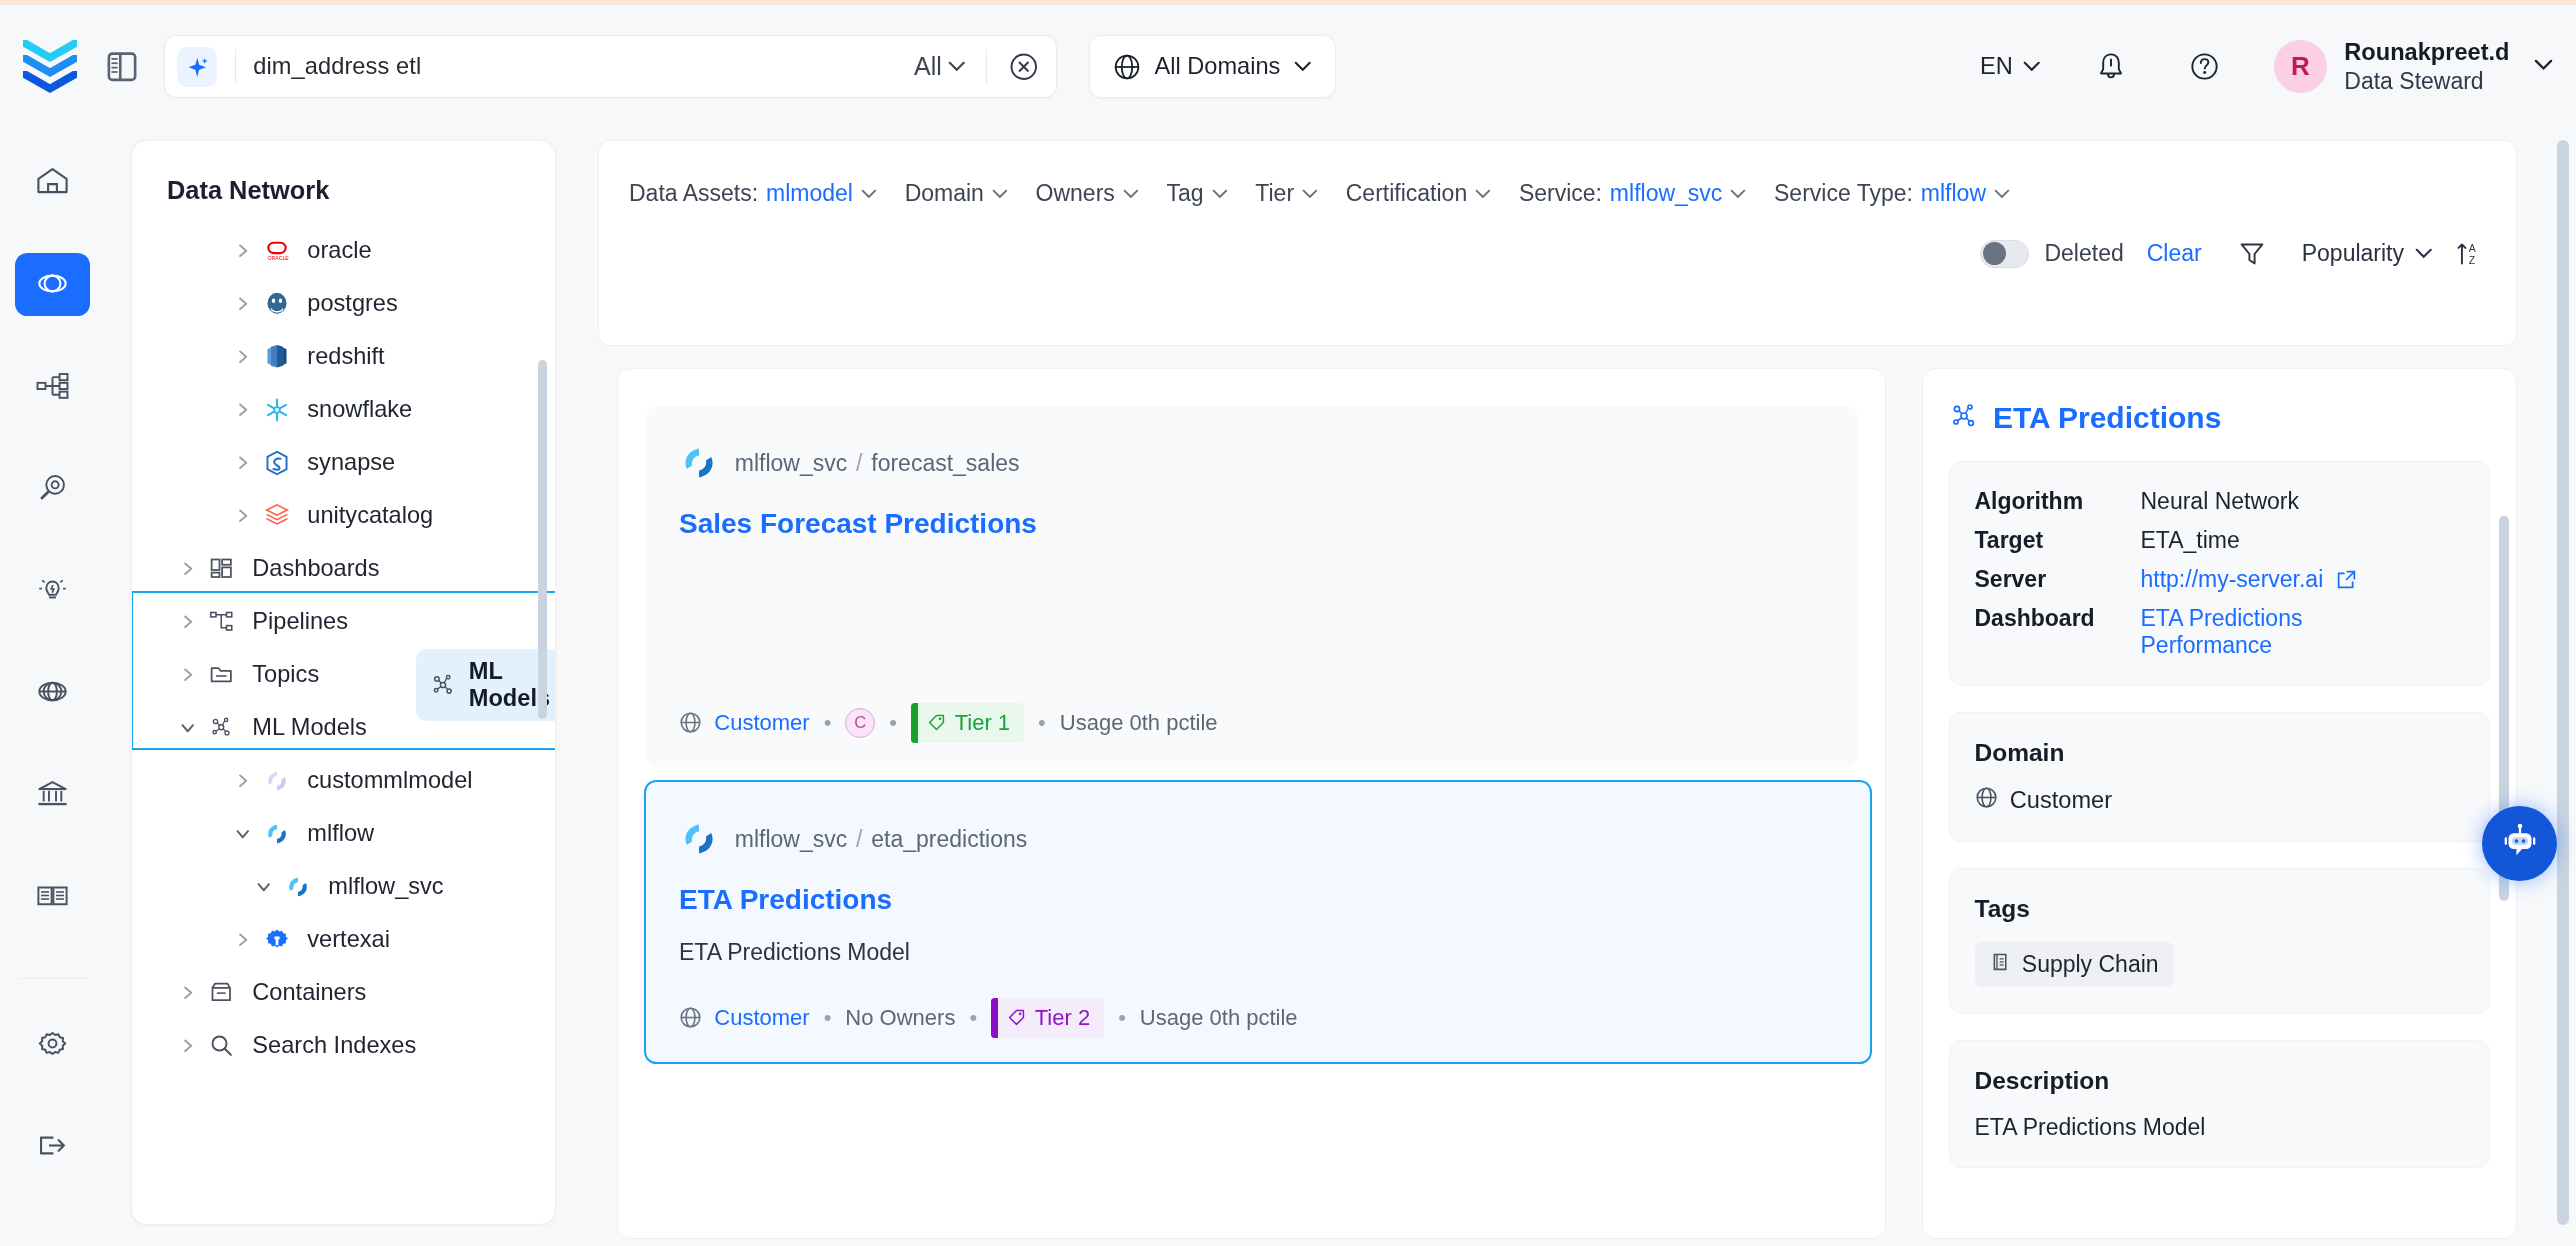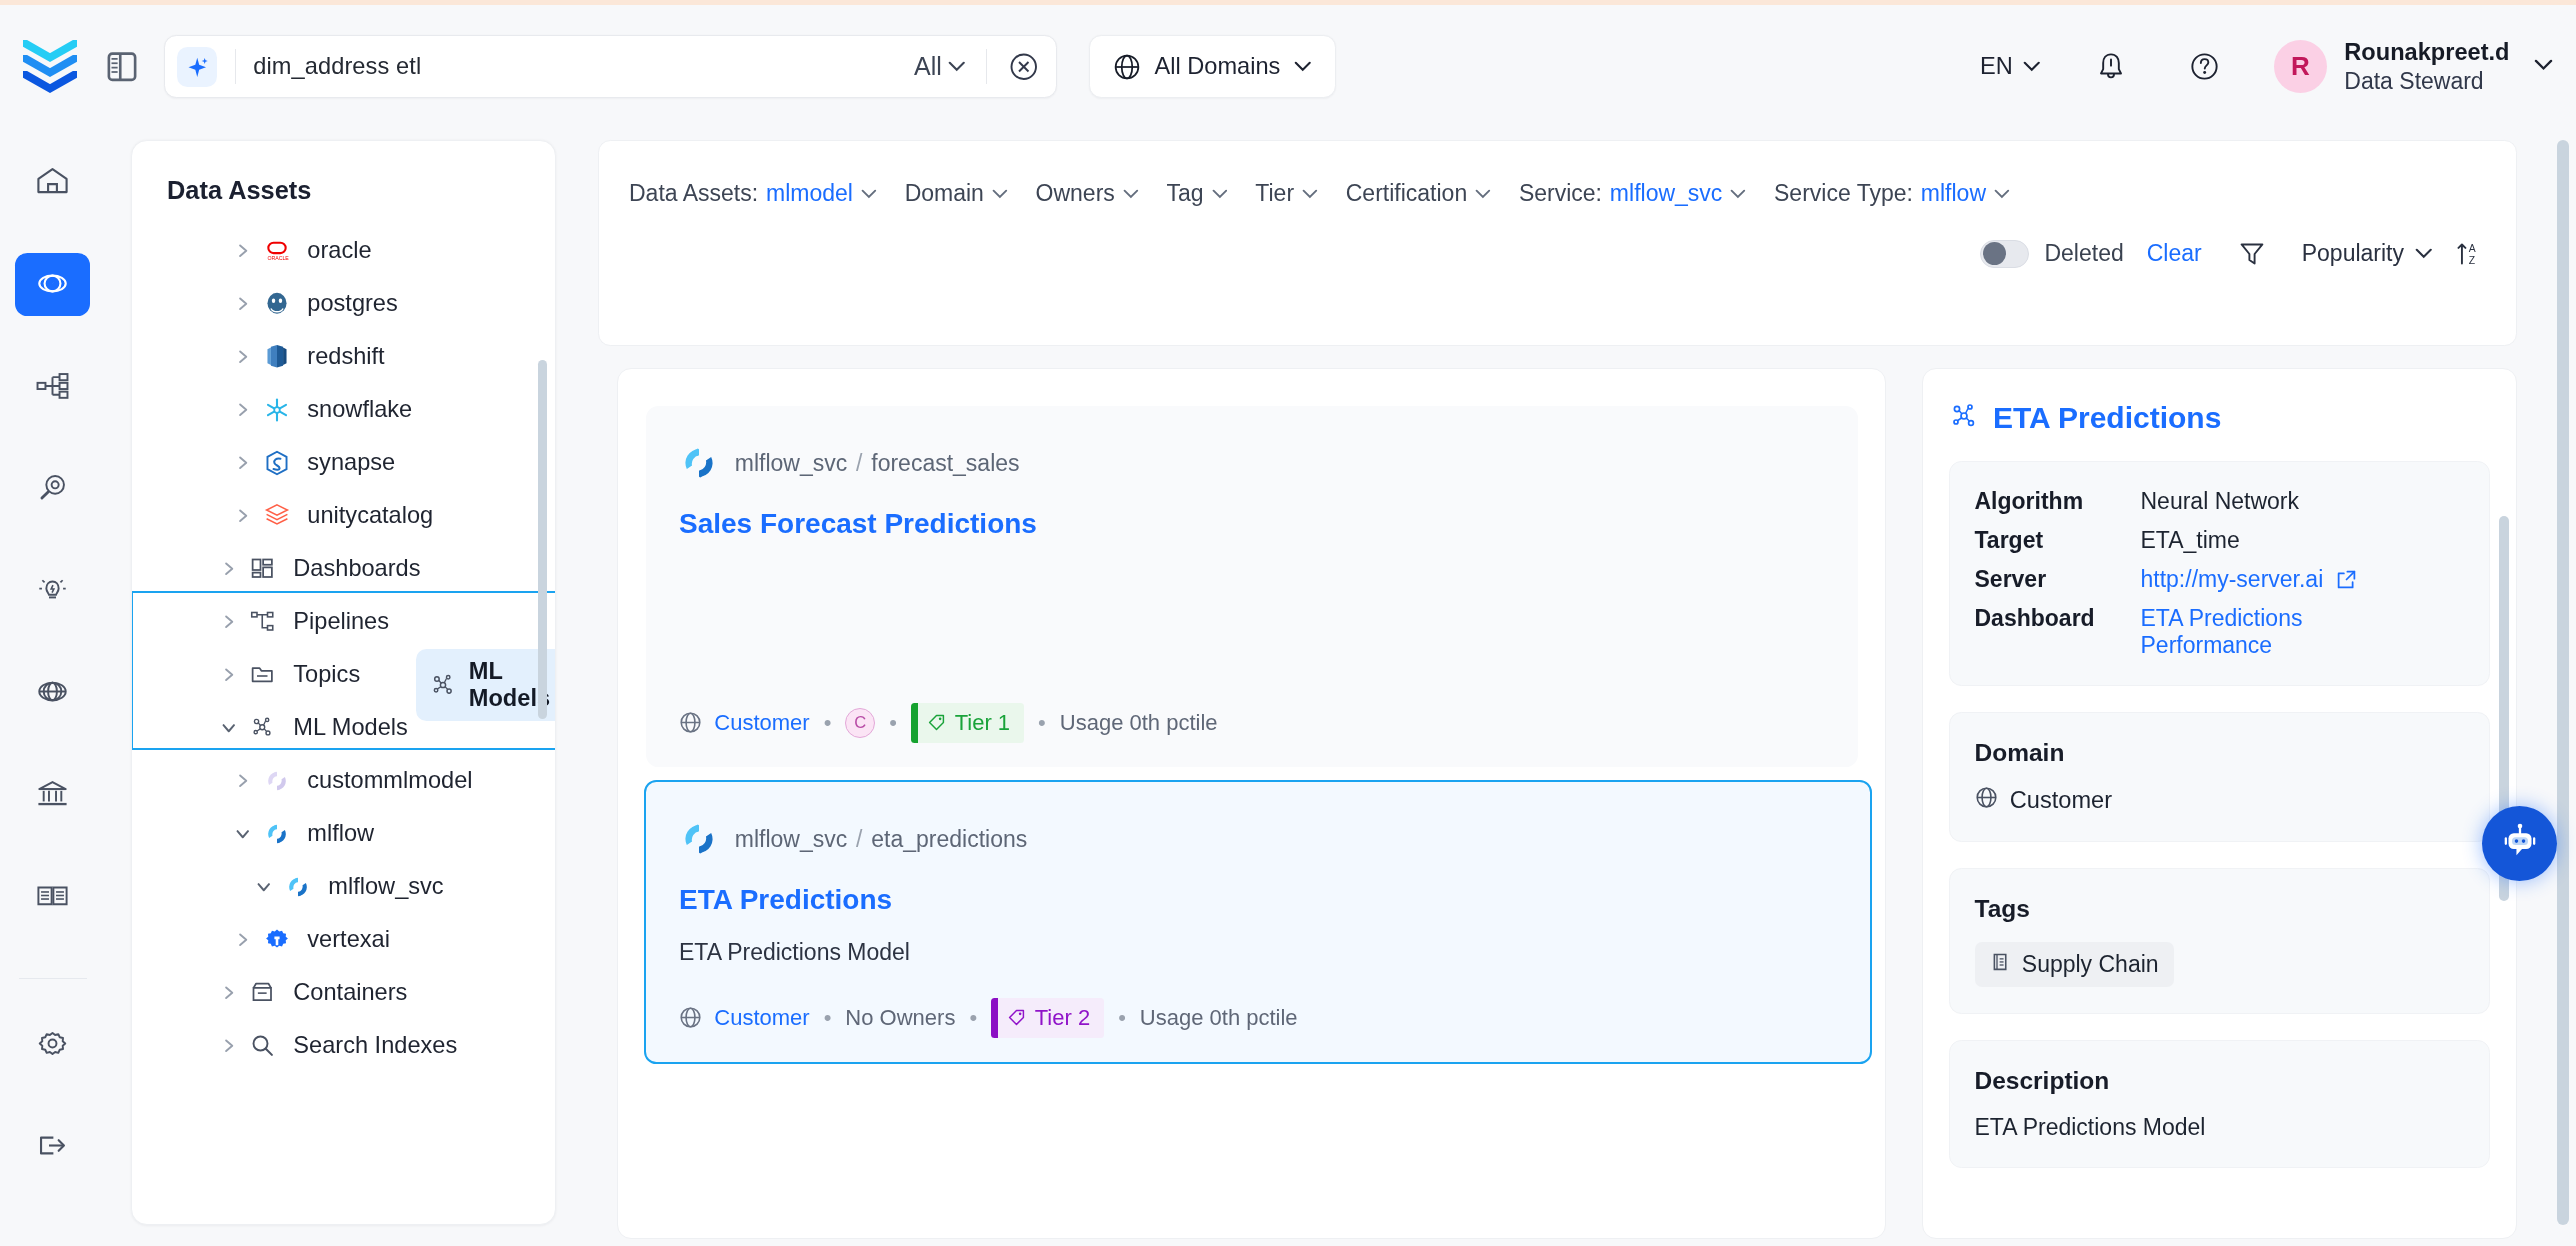--- a/index.html
+++ b/index.html
@@ -103,21 +103,21 @@
     font-size: 25.4px; font-weight: 700; color: #1b2030;
     padding: 35px 0 19px 35px;
   }
   .tree-body { position:relative; padding-bottom: 17.5px; }
   .tree-row {
     display:flex; align-items:center; height: 53px; cursor:pointer;
     font-size: 23.6px; color:#1f2430; white-space:nowrap;
   }
   .tree-caret { width: 30px; display:flex; align-items:center; justify-content:center; color:#98a0ad; font-size:23px; flex:none;}
   .tree-ico { width: 37px; height: 26px; display:flex; align-items:center; justify-content:center; flex:none; margin-right:12.3px;}
-  .lvl0 { padding-left: 41px; margin-left: 41px; }
+  .lvl0 { padding-left: 41px; }
   .lvl1 { padding-left: 96px; }
   .lvl2 { padding-left: 117px; }
 
   .highlight-box {
     position:absolute; left: -0.9px; top: 450px; width: 426px; height: 159px;
     border: 2.6px solid #1aa3f0; background: transparent; pointer-events:none;
   }
   .ml-chip {
     position:absolute; left: 284px; top: 508px; width: 194px; height: 72px;
     background: #e3f0fd; border-radius: 10.5px;
@@ -470,21 +470,21 @@
         <svg width="37" height="37" viewBox="0 0 42 42">
           <path d="M22 12 L8 12 L8 30 L22 30" fill="none" stroke="#4a5262" stroke-width="2.4" stroke-linejoin="round"></path>
           <line x1="17" y1="21" x2="34" y2="21" stroke="#4a5262" stroke-width="2.4"></line>
           <path d="M28 15 L34 21 L28 27" fill="none" stroke="#4a5262" stroke-width="2.4" stroke-linejoin="round" stroke-linecap="round"></path>
         </svg>
       </span>
     </div>
   </div>
 
   <div class="tree-panel">
-    <div class="tree-title">Data Assets</div>
+    <div class="tree-title">Data Network</div>
     <div class="tree-body" id="tree-body">
         <div class="tree-row lvl1">
           <span class="tree-caret">
             <svg width="17.5" height="17.5" viewBox="0 0 20 20">
               <path d="M7 4 L14 10 L7 16" fill="none" stroke="#98a0ad" stroke-width="2.2" stroke-linecap="round" stroke-linejoin="round"></path>
             </svg>
           </span>
           <span class="tree-ico">
             <svg width="26" height="23" viewBox="0 0 30 26" style="font-size:27px">
               <rect x="5" y="4" width="20" height="12" rx="6" fill="none" stroke="#f00000" stroke-width="2.4"></rect>

